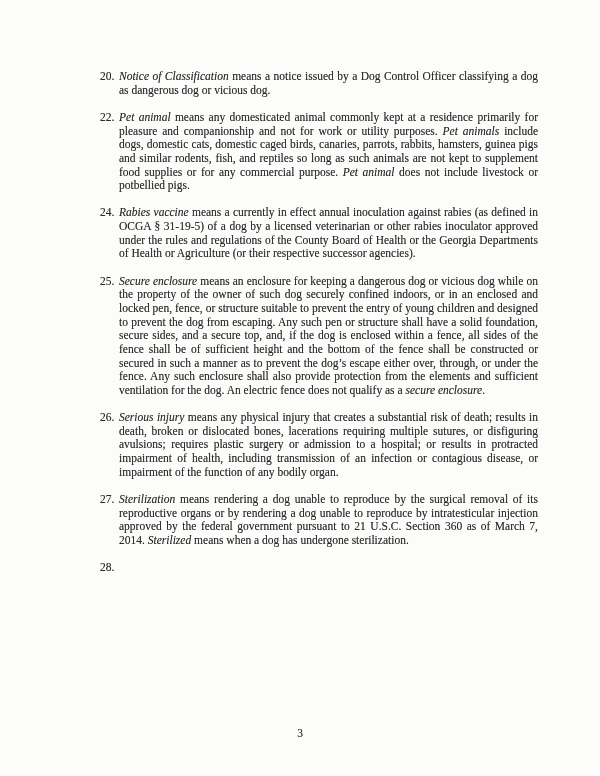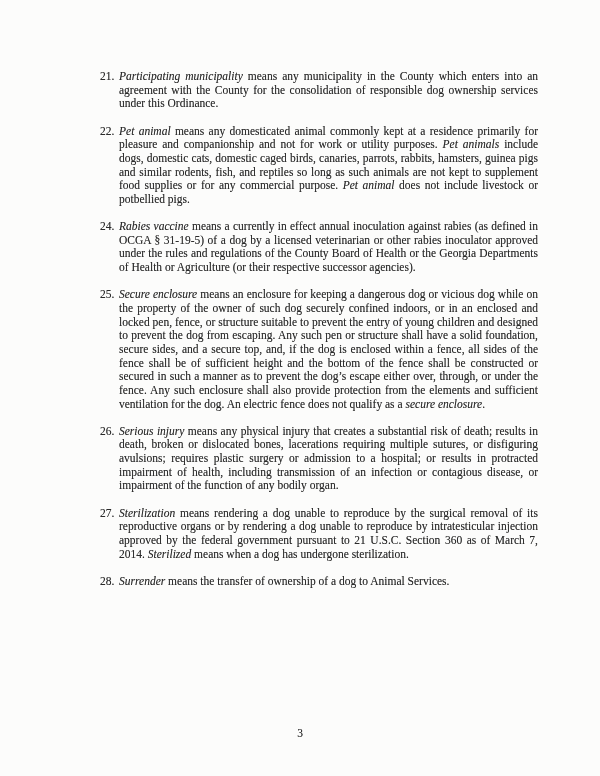--- a/index.html
+++ b/index.html
@@ -59,22 +59,22 @@
     font-size: 11.5px;
     line-height: 13.65px;
     text-shadow: 0 0 0.3px rgba(45,45,45,0.45);
   }
 </style>
 </head>
 <body>
 
 <div class="page">
   <ol id="definitions" class="definitions">
-      <li class="definition"><span class="num">21.</span><span class="body"><em>Participating municipality</em><span> means any municipality in the County which enters into an agreement with the County for the consolidation of responsible dog ownership services under this Ordinance.</span></span></li>
+      <li class="definition"><span class="num">20.</span><span class="body"><em>Notice of Classification</em><span> means a notice issued by a Dog Control Officer classifying a dog as dangerous dog or vicious dog.</span></span></li>
       <li class="definition"><span class="num">22.</span><span class="body"><em>Pet animal</em><span> means any domesticated animal commonly kept at a residence primarily for pleasure and companionship and not for work or utility purposes. </span><em>Pet animals</em><span> include dogs, domestic cats, domestic caged birds, canaries, parrots, rabbits, hamsters, guinea pigs and similar rodents, fish, and reptiles so long as such animals are not kept to supplement food supplies or for any commercial purpose. </span><em>Pet animal</em><span> does not include livestock or potbellied pigs.</span></span></li>
       <li class="definition"><span class="num">24.</span><span class="body"><em>Rabies vaccine</em><span> means a currently in effect annual inoculation against rabies (as defined in OCGA § 31-19-5) of a dog by a licensed veterinarian or other rabies inoculator approved under the rules and regulations of the County Board of Health or the Georgia Departments of Health or Agriculture (or their respective successor agencies).</span></span></li>
       <li class="definition"><span class="num">25.</span><span class="body"><em>Secure enclosure</em><span> means an enclosure for keeping a dangerous dog or vicious dog while on the property of the owner of such dog securely confined indoors, or in an enclosed and locked pen, fence, or structure suitable to prevent the entry of young children and designed to prevent the dog from escaping. Any such pen or structure shall have a solid foundation, secure sides, and a secure top, and, if the dog is enclosed within a fence, all sides of the fence shall be of sufficient height and the bottom of the fence shall be constructed or secured in such a manner as to prevent the dog’s escape either over, through, or under the fence. Any such enclosure shall also provide protection from the elements and sufficient ventilation for the dog. An electric fence does not qualify as a </span><em>secure enclosure</em><span>.</span></span></li>
       <li class="definition"><span class="num">26.</span><span class="body"><em>Serious injury</em><span> means any physical injury that creates a substantial risk of death; results in death, broken or dislocated bones, lacerations requiring multiple sutures, or disfiguring avulsions; requires plastic surgery or admission to a hospital; or results in protracted impairment of health, including transmission of an infection or contagious disease, or impairment of the function of any bodily organ.</span></span></li>
       <li class="definition"><span class="num">27.</span><span class="body"><em>Sterilization</em><span> means rendering a dog unable to reproduce by the surgical removal of its reproductive organs or by rendering a dog unable to reproduce by intratesticular injection approved by the federal government pursuant to 21 U.S.C. Section 360 as of March 7, 2014. </span><em>Sterilized</em><span> means when a dog has undergone sterilization.</span></span></li>
-      <li class="definition"><span class="num">28.</span><span class="body"><em>Surrender</em><span> means the transfer of ownership of a dog to Animal Services.</span></span></li>
+      <li class="definition"><span class="num">28.</span></li>
     </ol>
   <div class="page-number">3</div>
 </div>
 
 </body></html>

